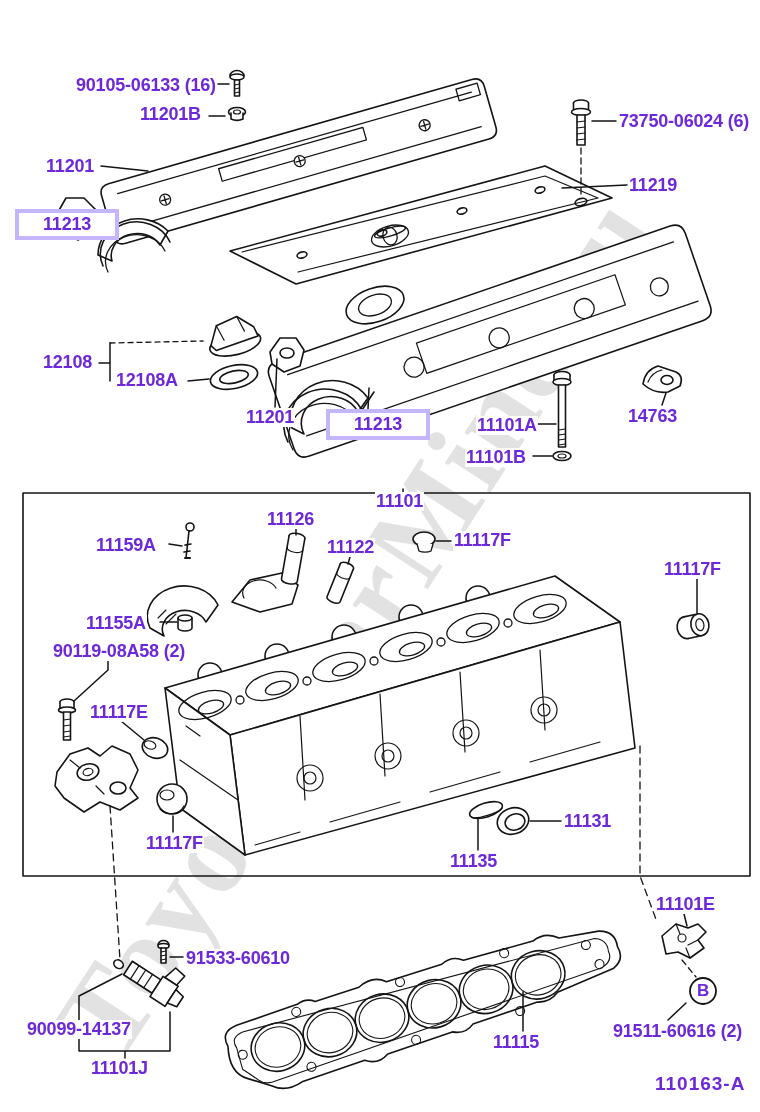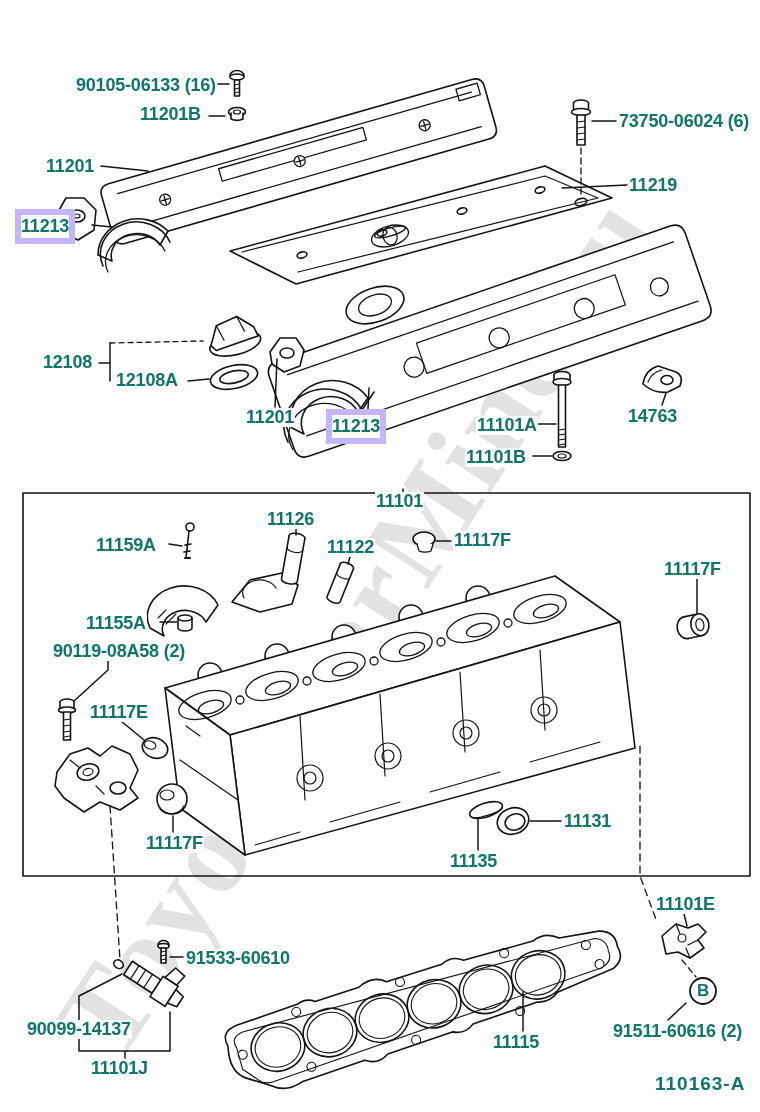--- a/index.html
+++ b/index.html
@@ -3,23 +3,23 @@
 <meta charset="utf-8">
 <style>
   html,body{margin:0;padding:0;background:#fff;}
   #stage{position:relative;width:760px;height:1112px;background:#fff;overflow:hidden;
          font-family:"Liberation Sans",sans-serif;}
   .watermark{position:absolute;left:28px;top:1008px;transform:rotate(-57deg);transform-origin:0 0;
              font-family:"Liberation Serif",serif;font-weight:bold;font-size:118px;letter-spacing:3px;
              color:#e2e2e2;white-space:nowrap;z-index:0;}
   svg.art{position:absolute;left:0;top:0;z-index:1;}
   .lbl{position:absolute;z-index:2;font-weight:bold;font-size:18px;line-height:1.05;
-       color:#0f766e;white-space:nowrap;background:#fff;padding:0 1px;letter-spacing:-0.2px;text-align:center;}
+       color:#6d28d9;white-space:nowrap;background:#fff;padding:0 1px;letter-spacing:-0.2px;text-align:center;}
   .lbl.nobg{background:transparent;padding:0;}
-  .lbl.boxed{border:6px solid #c4b5fd;padding:2px 0;background:#fff;}
+  .lbl.boxed{border:4px solid #c4b5fd;padding:2px 24px;background:#fff;}
   .lbl.code{font-size:19px;letter-spacing:1px;}
 </style>
 </head>
 <body>
 
 <div id="stage">
 
   <div class="watermark">ToyotaCarMine.ru</div>
 
   <svg class="art" width="760" height="1112" viewBox="0 0 760 1112" stroke="#141414" fill="none" stroke-width="1.6" stroke-linejoin="round" stroke-linecap="round">

